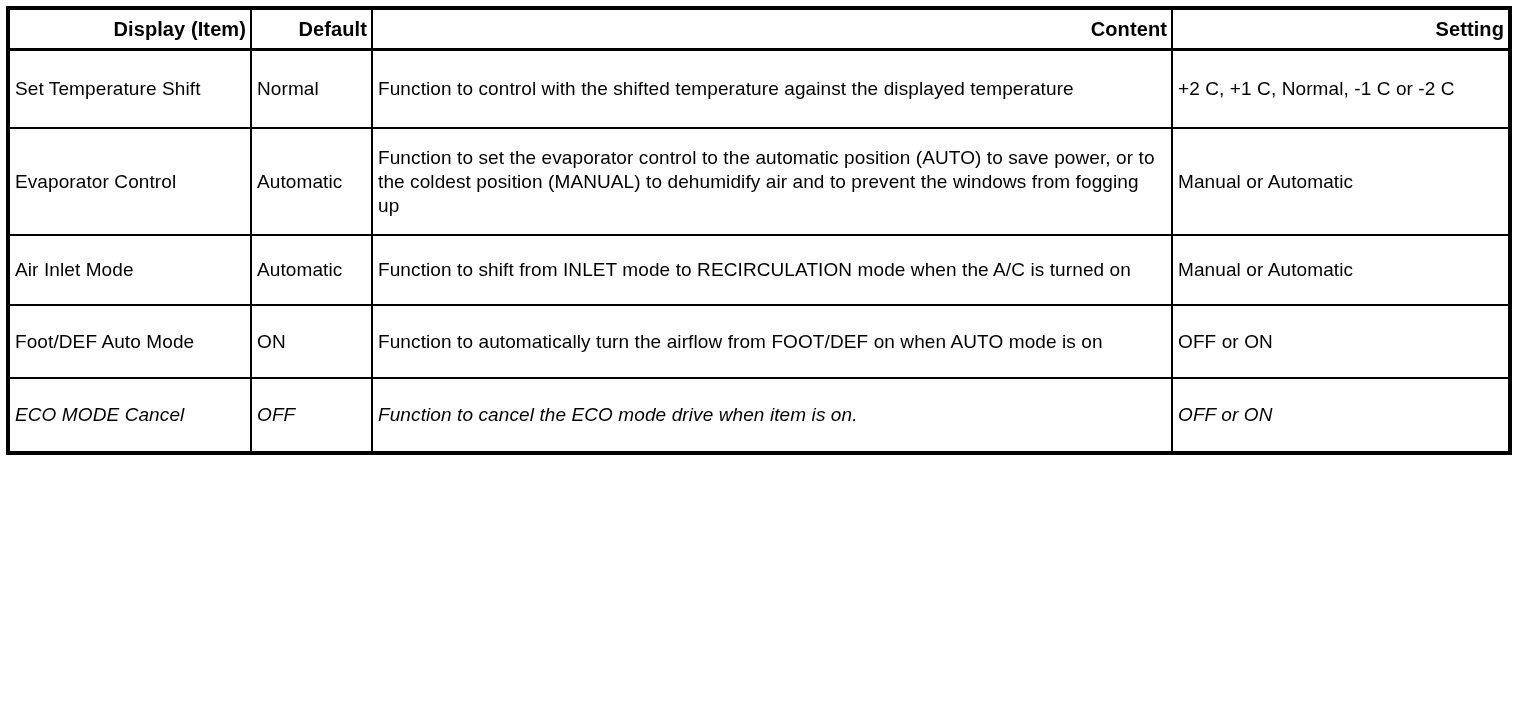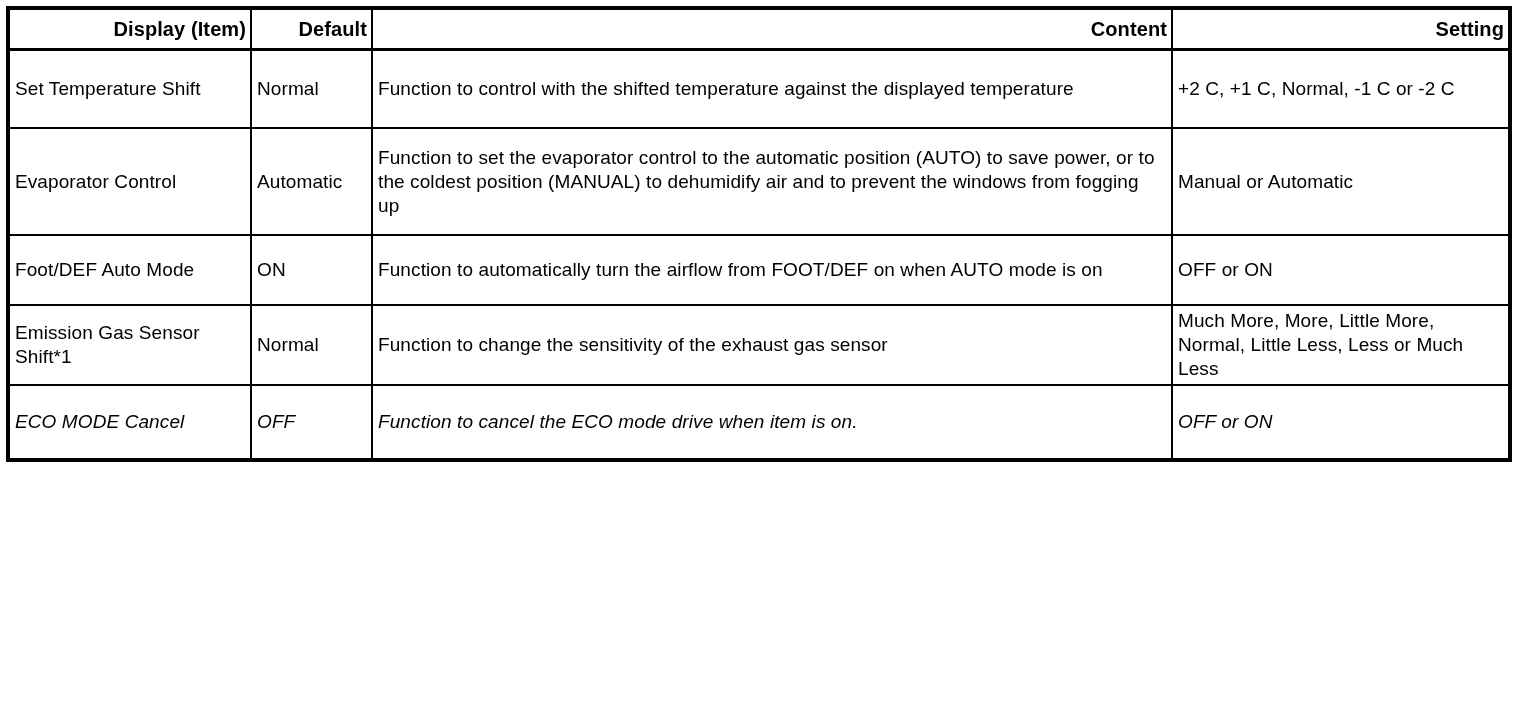--- a/index.html
+++ b/index.html
@@ -89,30 +89,30 @@
     <td class="cell-content">Function to control with the shifted temperature against the displayed temperature</td>
     <td class="cell-setting">+2 C, +1 C, Normal, -1 C or -2 C</td>
   </tr>
         <tr>
     <td class="cell-item">Evaporator Control</td>
     <td class="cell-default">Automatic</td>
     <td class="cell-content">Function to set the evaporator control to the automatic position (AUTO) to save power, or to the coldest position (MANUAL) to dehumidify air and to prevent the windows from fogging up</td>
     <td class="cell-setting">Manual or Automatic</td>
   </tr>
         <tr>
+    <td class="cell-item">Air Inlet Mode</td>
+    <td class="cell-default">Automatic</td>
+    <td class="cell-content">Function to shift from INLET mode to RECIRCULATION mode when the A/C is turned on</td>
+    <td class="cell-setting">Manual or Automatic</td>
+  </tr>
+        <tr>
     <td class="cell-item">Foot/DEF Auto Mode</td>
     <td class="cell-default">ON</td>
     <td class="cell-content">Function to automatically turn the airflow from FOOT/DEF on when AUTO mode is on</td>
     <td class="cell-setting">OFF or ON</td>
-  </tr>
-        <tr>
-    <td class="cell-item">Emission Gas Sensor Shift*1</td>
-    <td class="cell-default">Normal</td>
-    <td class="cell-content">Function to change the sensitivity of the exhaust gas sensor</td>
-    <td class="cell-setting">Much More, More, Little More, Normal, Little Less, Less or Much Less</td>
   </tr>
         <tr>
     <td class="cell-item">ECO MODE Cancel</td>
     <td class="cell-default">OFF</td>
     <td class="cell-content">Function to cancel the ECO mode drive when item is on.</td>
     <td class="cell-setting">OFF or ON</td>
   </tr>
       </tbody>
   </table>
 </div>

